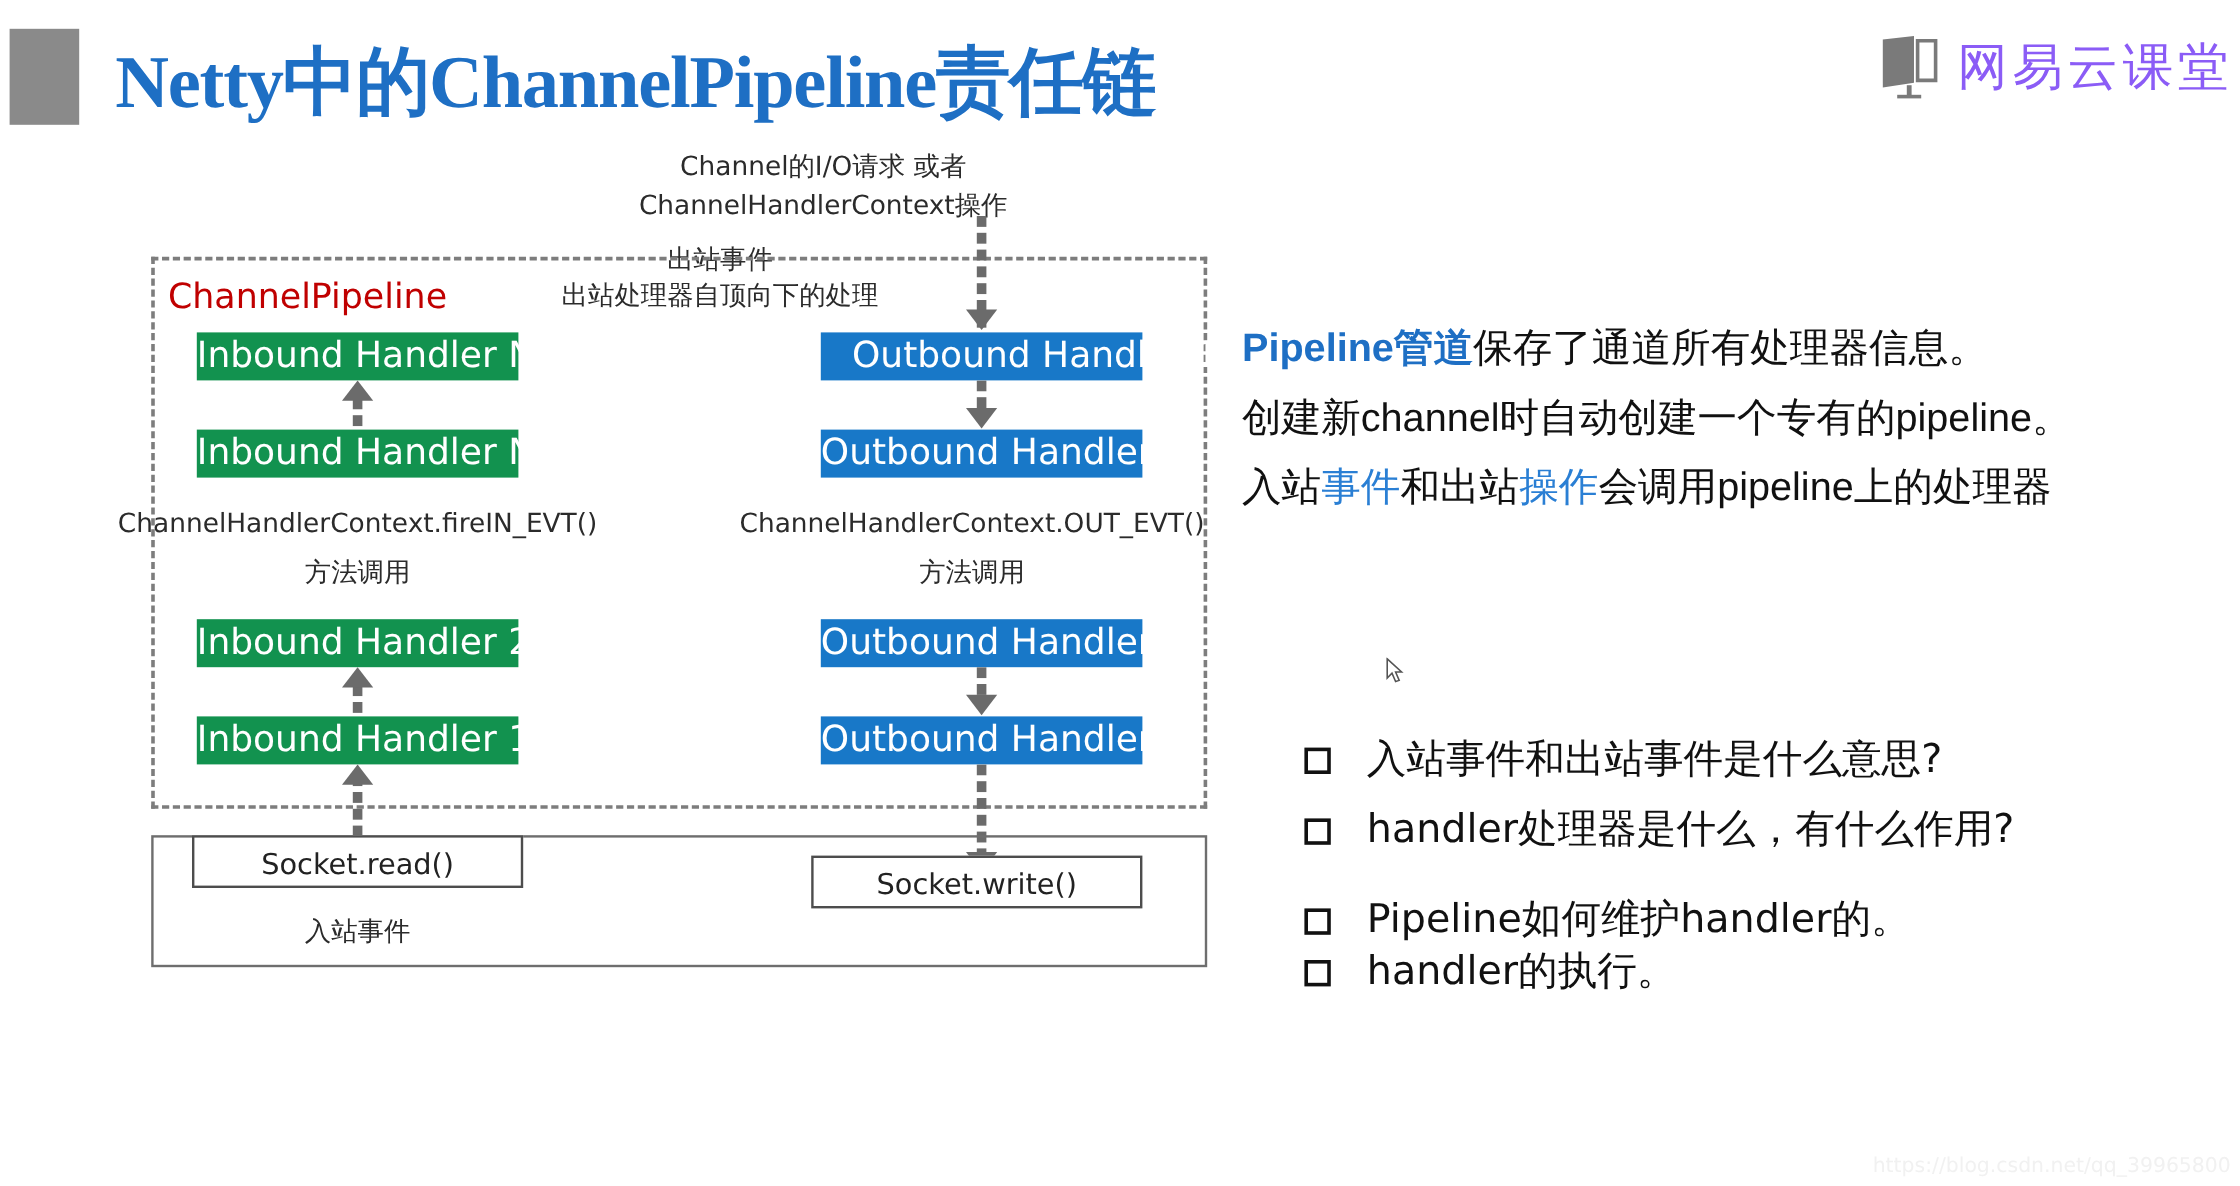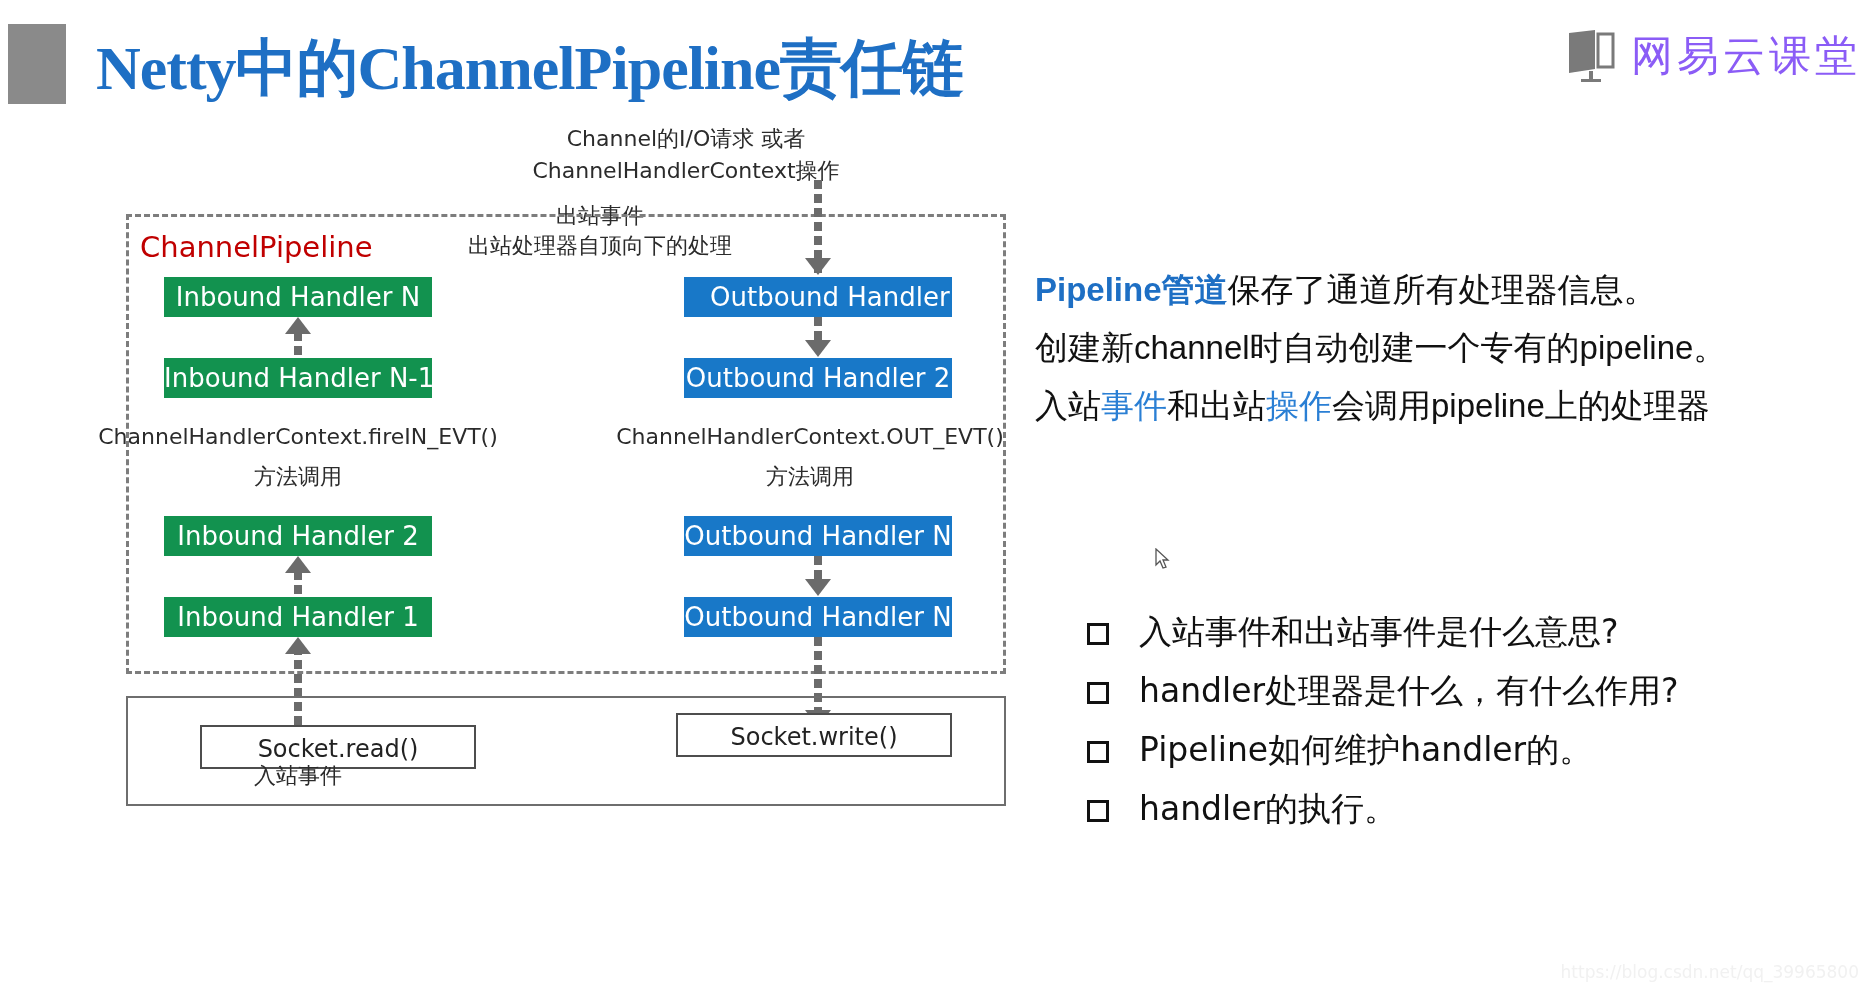--- a/index.html
+++ b/index.html
@@ -91,21 +91,21 @@
     border: 2px solid #6e6e6e;
     box-sizing: border-box;
   }
 
   .hbox {
     position: absolute;
     height: 40px;
     line-height: 40px;
     text-align: center;
     color: #ffffff;
-    font-size: 26px;
+    font-size: 30px;
     white-space: nowrap;
     font-family: "DejaVu Sans", sans-serif;
     box-sizing: border-box;
   }
   .hbox.inbound { background: #12924f; width: 268px; left: 164px; }
   .hbox.outbound { background: #1878c8; width: 268px; left: 684px; }
 
   .sockbox {
     position: absolute;
     height: 44px;
@@ -246,21 +246,21 @@
 
   <div class="conn" style="left:814px; top:519px; height:78px;"></div>
   <div class="arrowhead down" style="left:805px; top:592px;"></div>
 
   <div class="dtext center" style="left:298px; top:306px;">ChannelHandlerContext.fireIN_EVT()</div>
   <div class="dtext center" style="left:298px; top:344px;">方法调用</div>
   <div class="dtext center" style="left:810px; top:306px;">ChannelHandlerContext.OUT_EVT()</div>
   <div class="dtext center" style="left:810px; top:344px;">方法调用</div>
 
   <div id="socket-box"></div>
-  <div class="sockbox" style="left:160px; top:607px;margin-left:40px;">Socket.read()</div>
+  <div class="sockbox" style="left:160px; top:578px;">Socket.read()</div>
   <div class="sockbox" style="left:676px; top:595px;">Socket.write()</div>
 
   <div class="dtext center" style="left:298px; top:643px;">入站事件</div>
 </div>
 
 <div id="right-panel">
   <div class="para" style="left:0px; top:150px;">
     <b>Pipeline管道</b><span>保存了通道所有处理器信息。</span>
   </div>
   <div class="para" style="left:0px; top:208px;">
@@ -271,21 +271,21 @@
   </div>
 
   <div class="bullet-row" style="left:52px; top:492px;">
     <span class="bullet-mark"></span>
     <span>入站事件和出站事件是什么意思?</span>
   </div>
   <div class="bullet-row" style="left:52px; top:551px;">
     <span class="bullet-mark"></span>
     <span>handler处理器是什么，有什么作用?</span>
   </div>
-  <div class="bullet-row" style="left:52px; top:610px;">
+  <div class="bullet-row" style="left:52px; top:626px;">
     <span class="bullet-mark"></span>
     <span>Pipeline如何维护handler的。</span>
   </div>
   <div class="bullet-row" style="left:52px; top:669px;">
     <span class="bullet-mark"></span>
     <span>handler的执行。</span>
   </div>
 </div>
 
 <svg id="cursor" viewBox="0 0 16 22">

